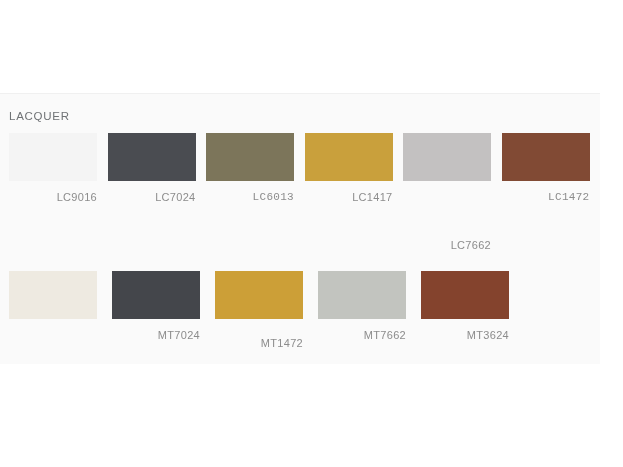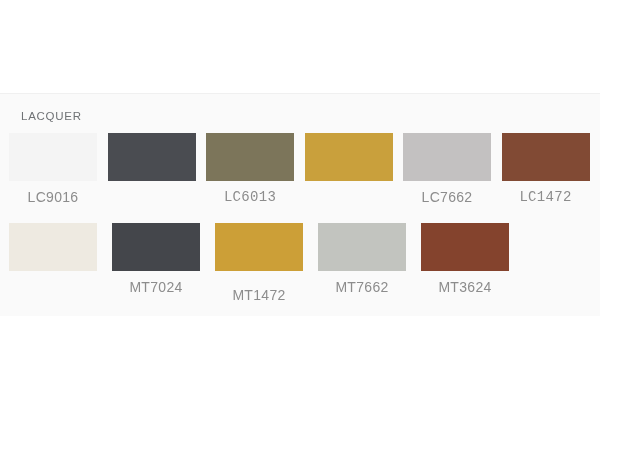--- a/index.html
+++ b/index.html
@@ -26,21 +26,21 @@
   }
 
   .finish-group {
     padding: 0;
   }
 
   .group-title {
     font-size: 11.5px;
     letter-spacing: 0.75px;
     color: #6f7275;
-    padding: 14px 0 0 21px;
+    padding: 14px 0 0 9px;
     line-height: 16px;
     white-space: nowrap;
   }
 
   .swatch-row {
     display: flex;
     padding: 9px 0 0 9px;
   }
 
   .swatch-cell {
@@ -50,25 +50,25 @@
     align-items: flex-start;
   }
 
   .swatch-chip {
     width: 88px;
     height: 48px;
     box-sizing: border-box;
   }
 
   .swatch-label {
-    font-size: 14px;
+    font-size: 11px;
     color: #8c8c8c;
     letter-spacing: 0.3px;
     width: 88px;
-    text-align: center;
+    text-align: right;
     padding-top: 9px;
     line-height: 14px;
     white-space: nowrap;
   }
 
   .group-gap {
     height: 10px;
   }
 </style>
 </head>
@@ -78,31 +78,33 @@
 
   <div class="finish-group">
     <div class="group-title" style="color: rgb(111, 114, 117);">LACQUER</div>
     <div class="swatch-row">
       <div class="swatch-cell">
         <div class="swatch-chip" style="background: rgb(244, 244, 244);"></div>
         <div class="swatch-label" style="color: rgb(140, 140, 140);">LC9016</div>
       </div>
       <div class="swatch-cell">
         <div class="swatch-chip" style="background: rgb(74, 76, 81);"></div>
+        <div class="swatch-label" style="color: rgb(140, 140, 140);">LC7024</div>
       </div>
       <div class="swatch-cell">
         <div class="swatch-chip" style="background: rgb(124, 117, 90);"></div>
         <div class="swatch-label" style="color: rgb(140, 140, 140); font-family: Liberation Mono, monospace;">LC6013</div>
       </div>
       <div class="swatch-cell">
         <div class="swatch-chip" style="background: rgb(201, 160, 60);"></div>
+        <div class="swatch-label" style="color: rgb(140, 140, 140);">LC1417</div>
       </div>
       <div class="swatch-cell">
         <div class="swatch-chip" style="background: rgb(195, 193, 193);"></div>
-        <div class="swatch-label" style="color: rgb(140, 140, 140);">LC7662</div>
+        <div class="swatch-label" style="color: rgb(140, 140, 140); margin-top: 48px;">LC7662</div>
       </div>
       <div class="swatch-cell">
         <div class="swatch-chip" style="background: rgb(129, 74, 52);"></div>
         <div class="swatch-label" style="color: rgb(140, 140, 140); font-family: Liberation Mono, monospace;">LC1472</div>
       </div>
     </div>
   </div>
 
   <div class="group-gap"></div>
 

